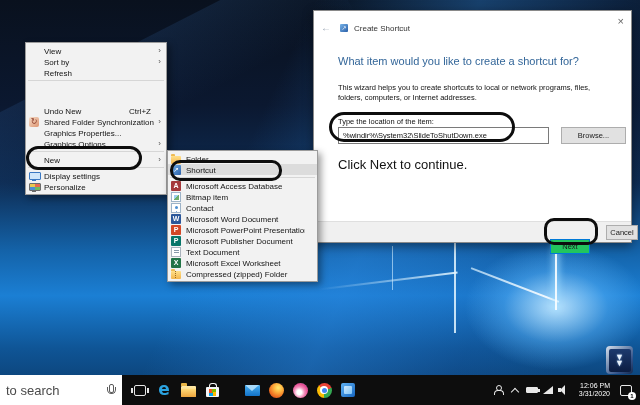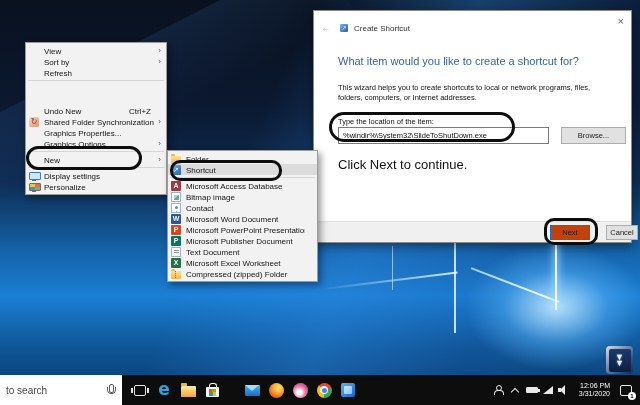--- a/index.html
+++ b/index.html
@@ -82,41 +82,41 @@
   .dlg-heading { position:absolute; left:24px; top:44px; right:14px; font-size:11px; color:#336699; }
   .dlg-body { position:absolute; left:24px; top:72px; right:26px; font-size:7.5px; line-height:10px; color:#111; }
   .dlg-label { position:absolute; left:24px; top:106px; font-size:7.5px; }
   .dlg-input { position:absolute; left:24px; top:116px; width:211px; height:17px; border:1px solid #7a7a7a;
     font-size:7.5px; padding:0 4px; color:#111; font-family:"Liberation Sans","DejaVu Sans",sans-serif; background:#fff; }
   .btn { display:flex; align-items:center; justify-content:center; font-size:7.5px; color:#1a1a1a;
     background:#e1e1e1; border:1px solid #adadad; }
   .dlg-browse { position:absolute; left:247px; top:116px; width:65px; height:17px; }
   .dlg-hint { position:absolute; left:24px; top:146px; font-size:13px; }
   .dlg-footer { position:absolute; left:0; right:0; bottom:0; height:21px; background:#f0f0f0; border-top:1px solid #dfdfdf; }
-  .dlg-next { position:absolute; left:236px; top:3px; width:40px; height:15px; background:#c2410c; border:1px solid #0078d7; }
+  .dlg-next { position:absolute; left:236px; top:17px; width:40px; height:15px; background:#22c55e; border:1px solid #0078d7; }
   .dlg-cancel { position:absolute; left:284px; top:3px; width:32px; height:15px;margin-left:8px; }
 
   
   .oval { position:absolute; border:3px solid #0d0d0d; z-index:20; pointer-events:none; }
   .oval-new      { left:26px;  top:146px; width:116px; height:24px; border-radius:12px; }
   .oval-shortcut { left:170px; top:160px; width:112px; height:21px; border-radius:10px; }
   .oval-input    { left:329px; top:112px; width:186px; height:30px; border-radius:15px; }
   .oval-next     { left:544px; top:218px; width:54px;  height:27px; border-radius:10px; }
 
   
   .dsk-ico { position:absolute; left:606px; top:346px; width:27px; height:28px; border-radius:4px; z-index:4;
     background:linear-gradient(135deg,#d7e0ee,#8fa3c0 30%,#33538a 70%,#16294d); padding:2.5px; }
   .dsk-ico-inner { width:100%; height:100%; border-radius:2px; background:linear-gradient(180deg,#1d3a6e,#0c1d42);
     display:flex; flex-direction:column; align-items:center; justify-content:center; }
   .dsk-ico-inner span { color:#e9f2fc; font-size:9px; line-height:6px; text-shadow:0 0 2px #9cc4f2; }
 
   
   .taskbar { position:absolute; left:0; bottom:0; width:640px; height:30px; background:#0d0d0d; z-index:30; }
   .search-box { position:absolute; left:0; top:0; width:122px; height:30px; background:#fff; display:flex; align-items:center; }
-  .search-text { font-size:10px; color:#4a4a4a; padding-left:6px; flex:1; }
+  .search-text { font-size:13px; color:#4a4a4a; padding-left:6px; flex:1; }
   .g-mic { width:8px; height:12px; position:relative; margin-right:8px; }
   .g-mic::before { content:""; position:absolute; left:2.5px; top:0; width:3px; height:7px; border:1px solid #5a5a5a; border-radius:2px; }
   .g-mic::after { content:""; position:absolute; left:0.5px; top:3px; width:7px; height:6px; border:1px solid #5a5a5a; border-top:none; border-radius:0 0 5px 5px; }
   .tb-icons { position:absolute; left:128px; top:0; height:30px; display:flex; align-items:center; }
   .ic { width:24px; height:30px; display:flex; align-items:center; justify-content:center; position:relative; }
   .ic-spacer { width:16px; height:30px; }
   .g-taskview { width:12px; height:11px; border:1px solid #e6e6e6; border-radius:2px; position:relative; }
   .g-taskview::before { content:""; position:absolute; left:-4px; top:2px; width:2px; height:5px; background:#e6e6e6; }
   .g-taskview::after  { content:""; position:absolute; right:-4px; top:2px; width:2px; height:5px; background:#e6e6e6; }
   .g-edge::before { content:"e"; font-weight:bold; font-size:17px; line-height:17px; color:#2ba3e0; font-family:"DejaVu Sans",sans-serif; }
@@ -273,21 +273,21 @@
         <span class="mi-arrow"></span>
       </div>
       <div class="menu-sep"></div>
       <div class="menu-item">
         <span class="micn micn-access"></span>
         <span class="mi-label">Microsoft Access Database</span>
         <span class="mi-arrow"></span>
       </div>
       <div class="menu-item">
         <span class="micn micn-bitmap"></span>
-        <span class="mi-label">Bitmap image</span>
+        <span class="mi-label">Bitmap item</span>
         <span class="mi-arrow"></span>
       </div>
       <div class="menu-item">
         <span class="micn micn-contact"></span>
         <span class="mi-label">Contact</span>
         <span class="mi-arrow"></span>
       </div>
       <div class="menu-item">
         <span class="micn micn-word"></span>
         <span class="mi-label">Microsoft Word Document</span>

